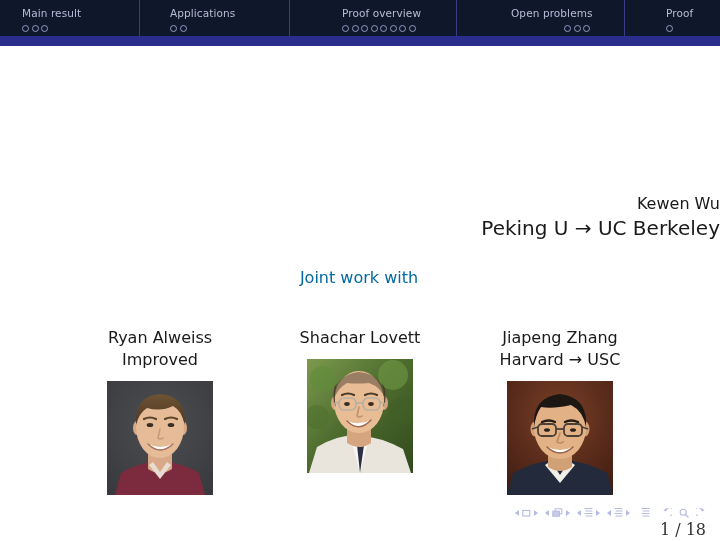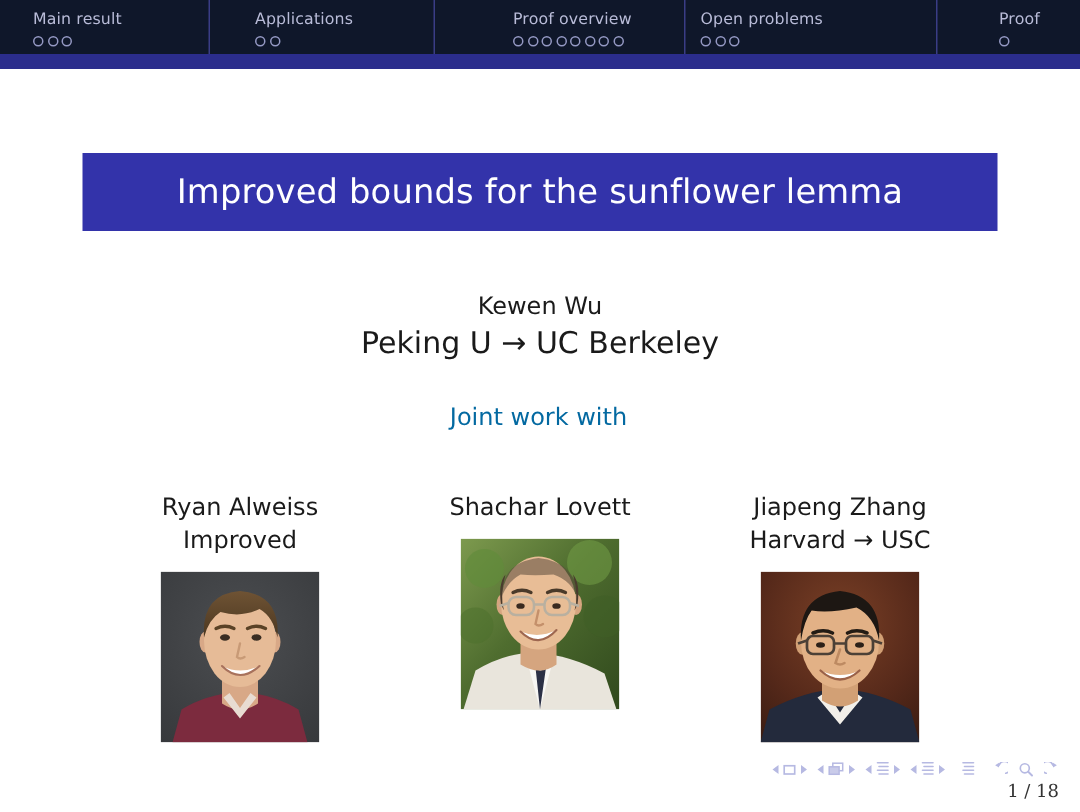--- a/index.html
+++ b/index.html
@@ -92,21 +92,21 @@
     letter-spacing: 0.1px;
     white-space: nowrap;
   }
 
   
   .author-block {
     position: absolute;
     left: 0;
     top: 192px;
     width: 720px;
-    text-align: center;
+    text-align: right;
     color: #1a1a1a;
   }
   .author-name {
     font-size: 16px;
     line-height: 24px;
   }
   .author-affil {
     font-size: 20px;
     line-height: 24px;
   }
@@ -172,21 +172,21 @@
     border-top: 3px solid transparent;
     border-bottom: 3px solid transparent;
   }
   .tri-l { border-right: 4px solid #b6b9e2; }
   .tri-r { border-left: 4px solid #b6b9e2; }
   .glyph { display: block; }
   .page-num {
     position: absolute;
     right: 14px;
     top: 520px;
-    font-size: 12px;
+    font-size: 16px;
     color: #333333;
     font-family: "DejaVu Serif", serif;
   }
 </style>
 </head>
 <body>
 
 <div class="slide">
 
   <div class="nav-head">
@@ -203,35 +203,32 @@
     <div class="nav-section" style="left:170px;">
       <span class="nav-label">Applications</span>
       <span class="nav-dots"><span class="dot"></span><span class="dot"></span></span>
     </div>
 
     <div class="nav-section" style="left:320px;margin-left:22px;">
       <span class="nav-label">Proof overview</span>
       <span class="nav-dots"><span class="dot"></span><span class="dot"></span><span class="dot"></span><span class="dot"></span><span class="dot"></span><span class="dot"></span><span class="dot"></span><span class="dot"></span></span>
     </div>
 
-    <div class="nav-section" style="left:467px;">
+    <div class="nav-section" style="left:511px;text-align:right;">
       <span class="nav-label">Open problems</span>
       <span class="nav-dots"><span class="dot"></span><span class="dot"></span><span class="dot"></span></span>
     </div>
 
     <div class="nav-section" style="left:666px;">
       <span class="nav-label">Proof</span>
       <span class="nav-dots"><span class="dot"></span></span>
     </div>
   </div>
   <div class="nav-subbar"></div>
 
-  <div class="title-box">
-    <span class="title-text">Improved bounds for the sunflower lemma</span>
-  </div>
 
   <div class="author-block">
     <div class="author-name">Kewen Wu</div>
     <div class="author-affil">Peking U → UC Berkeley</div>
   </div>
 
   <div class="joint-line">Joint work with</div>
 
   <div class="collab-row">
 

